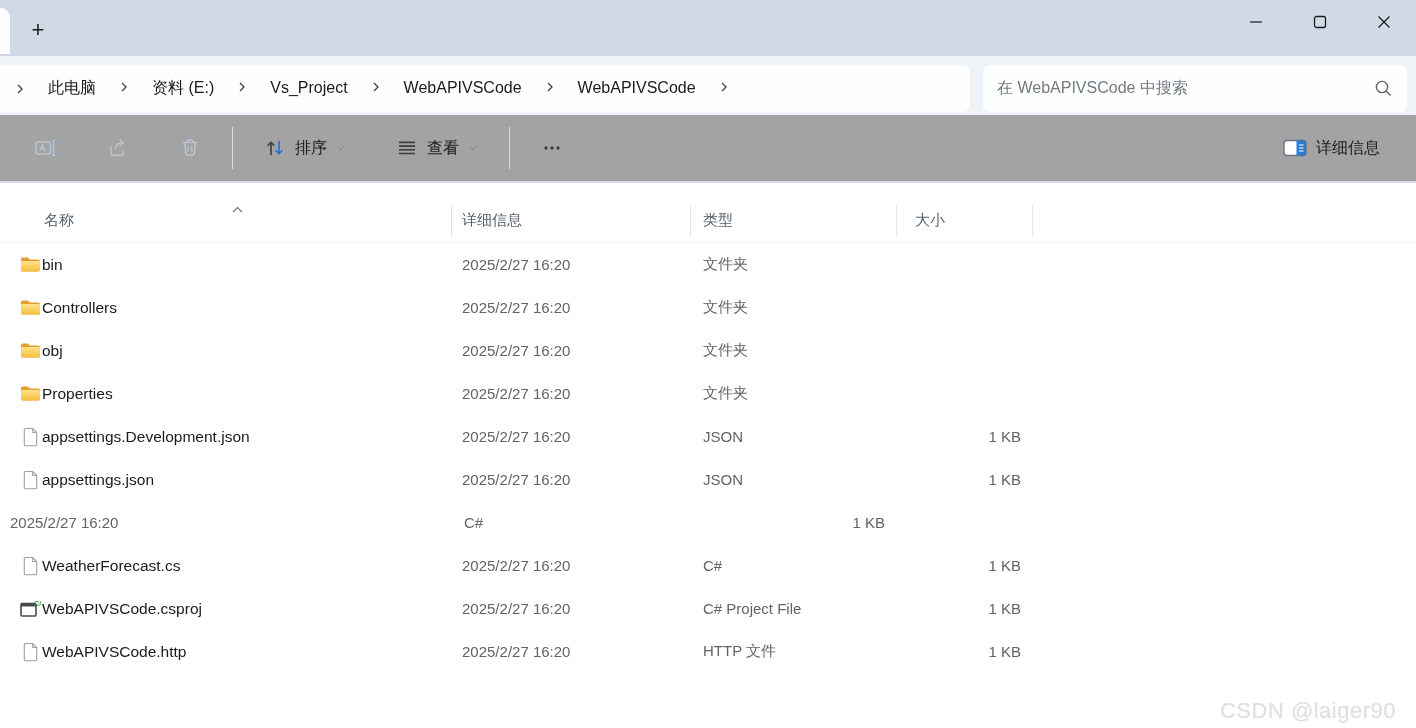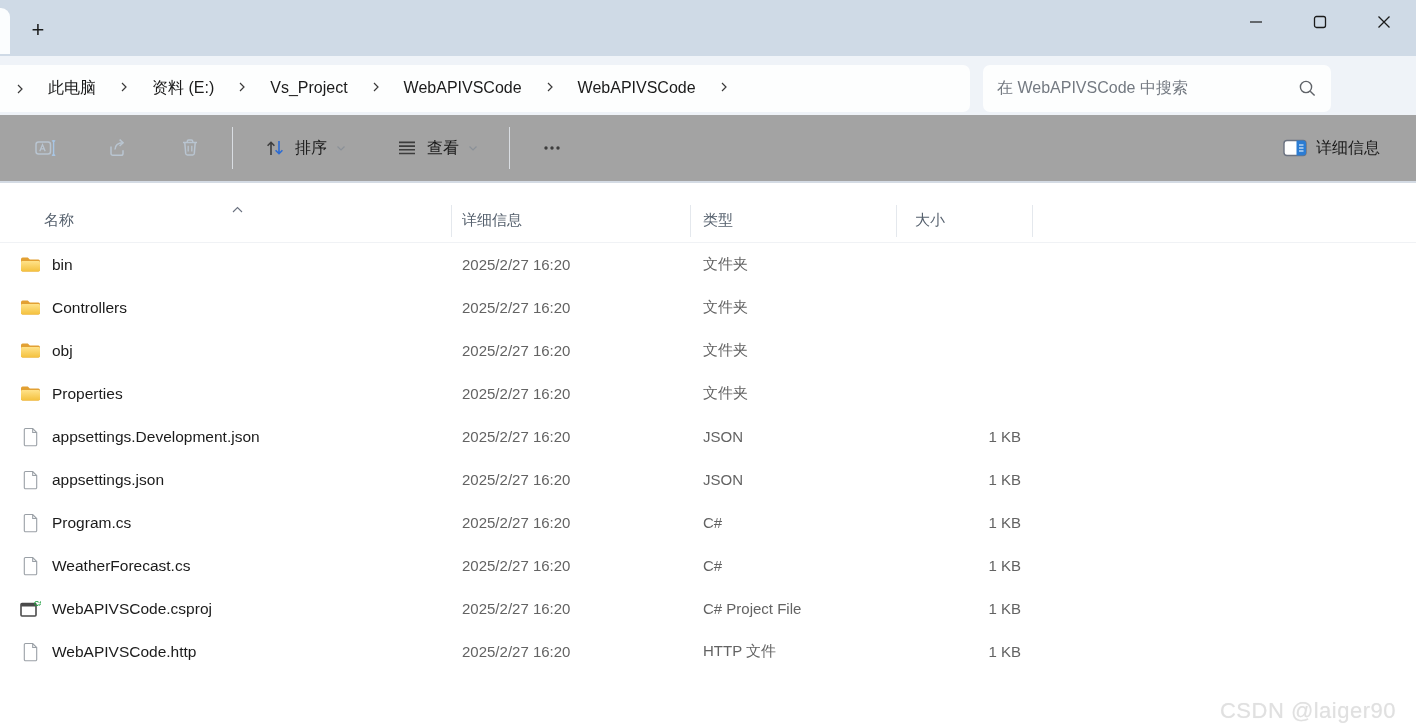--- a/index.html
+++ b/index.html
@@ -38,21 +38,21 @@
   .breadcrumb-box {
     position:absolute; left:-8px; top:9px; width:978px; height:47px;
     background:#fdfefe; border-radius:7px;
     display:flex; align-items:center; padding-left:14px;
   }
   .crumb-chevron { display:inline-flex; margin:0 9px; }
   .crumb {
     font-size:16px; color:#1b1b1b; padding:4px 14px; border-radius:4px; cursor:pointer; white-space:nowrap;margin-top:28px;
   }
   .search-box {
-    position:absolute; left:983px; top:9px; width:348px; height:47px;
+    position:absolute; left:983px; top:9px; width:424px; height:47px;
     background:#fdfefe; border-radius:7px;
     display:flex; align-items:center; padding:0 14px;
   }
   .search-placeholder { font-size:16px; color:#747a82; flex:1; }
 
   
   .toolbar {
     position:absolute; left:0; top:115px; width:1416px; height:68px;
     background:#a3a3a3; border-bottom:2px solid #d4dbe4;
     display:flex; align-items:center; padding:0 10px;
@@ -85,21 +85,21 @@
   .sort-caret { position:absolute; left:231px; top:1px; }
 
   
   .file-list { position:absolute; left:0; top:243px; width:1416px; }
   .row {
     height:43px; display:grid; grid-template-columns:452px 239px 206px 136px;
     align-items:center; cursor:default;
   }
   .cell { font-size:15px; color:#636363; white-space:nowrap; overflow:hidden; }
   .cell.name { display:flex; align-items:center; padding-left:20px; color:#1b1b1b; }
-  .cell.name .fname { margin-left:11px; font-size:15.5px; }
+  .cell.name .fname { margin-left:1px; font-size:15.5px; }
   .cell.date { padding-left:10px; }
   .cell.type { padding-left:12px; }
   .cell.size { text-align:right; padding-right:12px; }
   .ficon { width:21px; height:20px; display:inline-flex; align-items:center; justify-content:center; }
 
   
   .watermark {
     position:absolute; right:20px; bottom:4px; font-size:22px; color:#e0e0e0;
     text-shadow:0 0 1px #ececec; letter-spacing:0.5px;
   }
@@ -352,29 +352,20 @@
             </svg>
           </span>
       <span class="fname">appsettings.json</span>
     </div>
     <div class="cell date">2025/2/27 16:20</div>
     <div class="cell type">JSON</div>
     <div class="cell size">1 KB</div>
   </div>
 
   <div class="row">
-    <div class="cell name">
-      <span class="ficon">
-            <svg width="16" height="20" viewBox="0 0 16 20">
-              <path d="M2.5 1.5 h7.2 l4 4 v12 a1.2 1.2 0 0 1-1.2 1.2 H2.5 A1.2 1.2 0 0 1 1.3 17.5 v-14.8 a1.2 1.2 0 0 1 1.2-1.2 z" fill="#ffffff" stroke="#9aa0a6" stroke-width="1.1"></path>
-              <path d="M9.7 1.7 v3.8 h3.8" fill="none" stroke="#9aa0a6" stroke-width="1.1"></path>
-            </svg>
-          </span>
-      <span class="fname">Program.cs</span>
-    </div>
     <div class="cell date">2025/2/27 16:20</div>
     <div class="cell type">C#</div>
     <div class="cell size">1 KB</div>
   </div>
 
   <div class="row">
     <div class="cell name">
       <span class="ficon">
             <svg width="16" height="20" viewBox="0 0 16 20">
               <path d="M2.5 1.5 h7.2 l4 4 v12 a1.2 1.2 0 0 1-1.2 1.2 H2.5 A1.2 1.2 0 0 1 1.3 17.5 v-14.8 a1.2 1.2 0 0 1 1.2-1.2 z" fill="#ffffff" stroke="#9aa0a6" stroke-width="1.1"></path>

